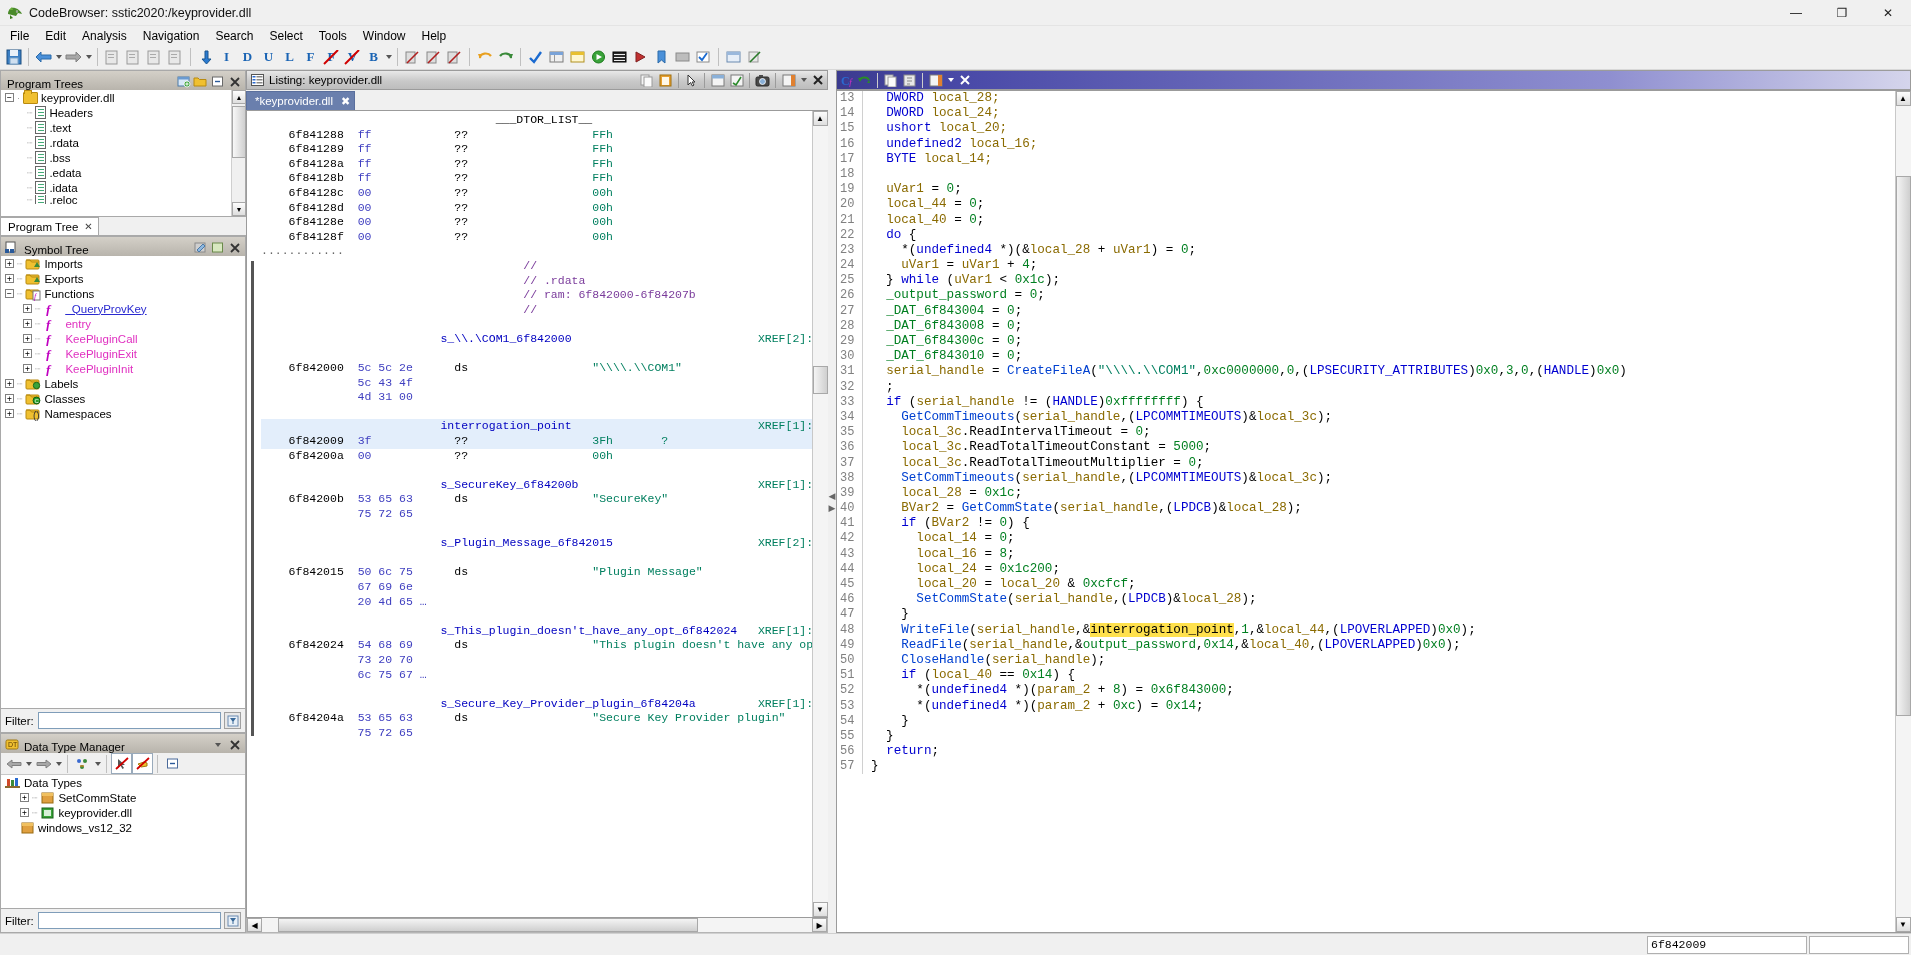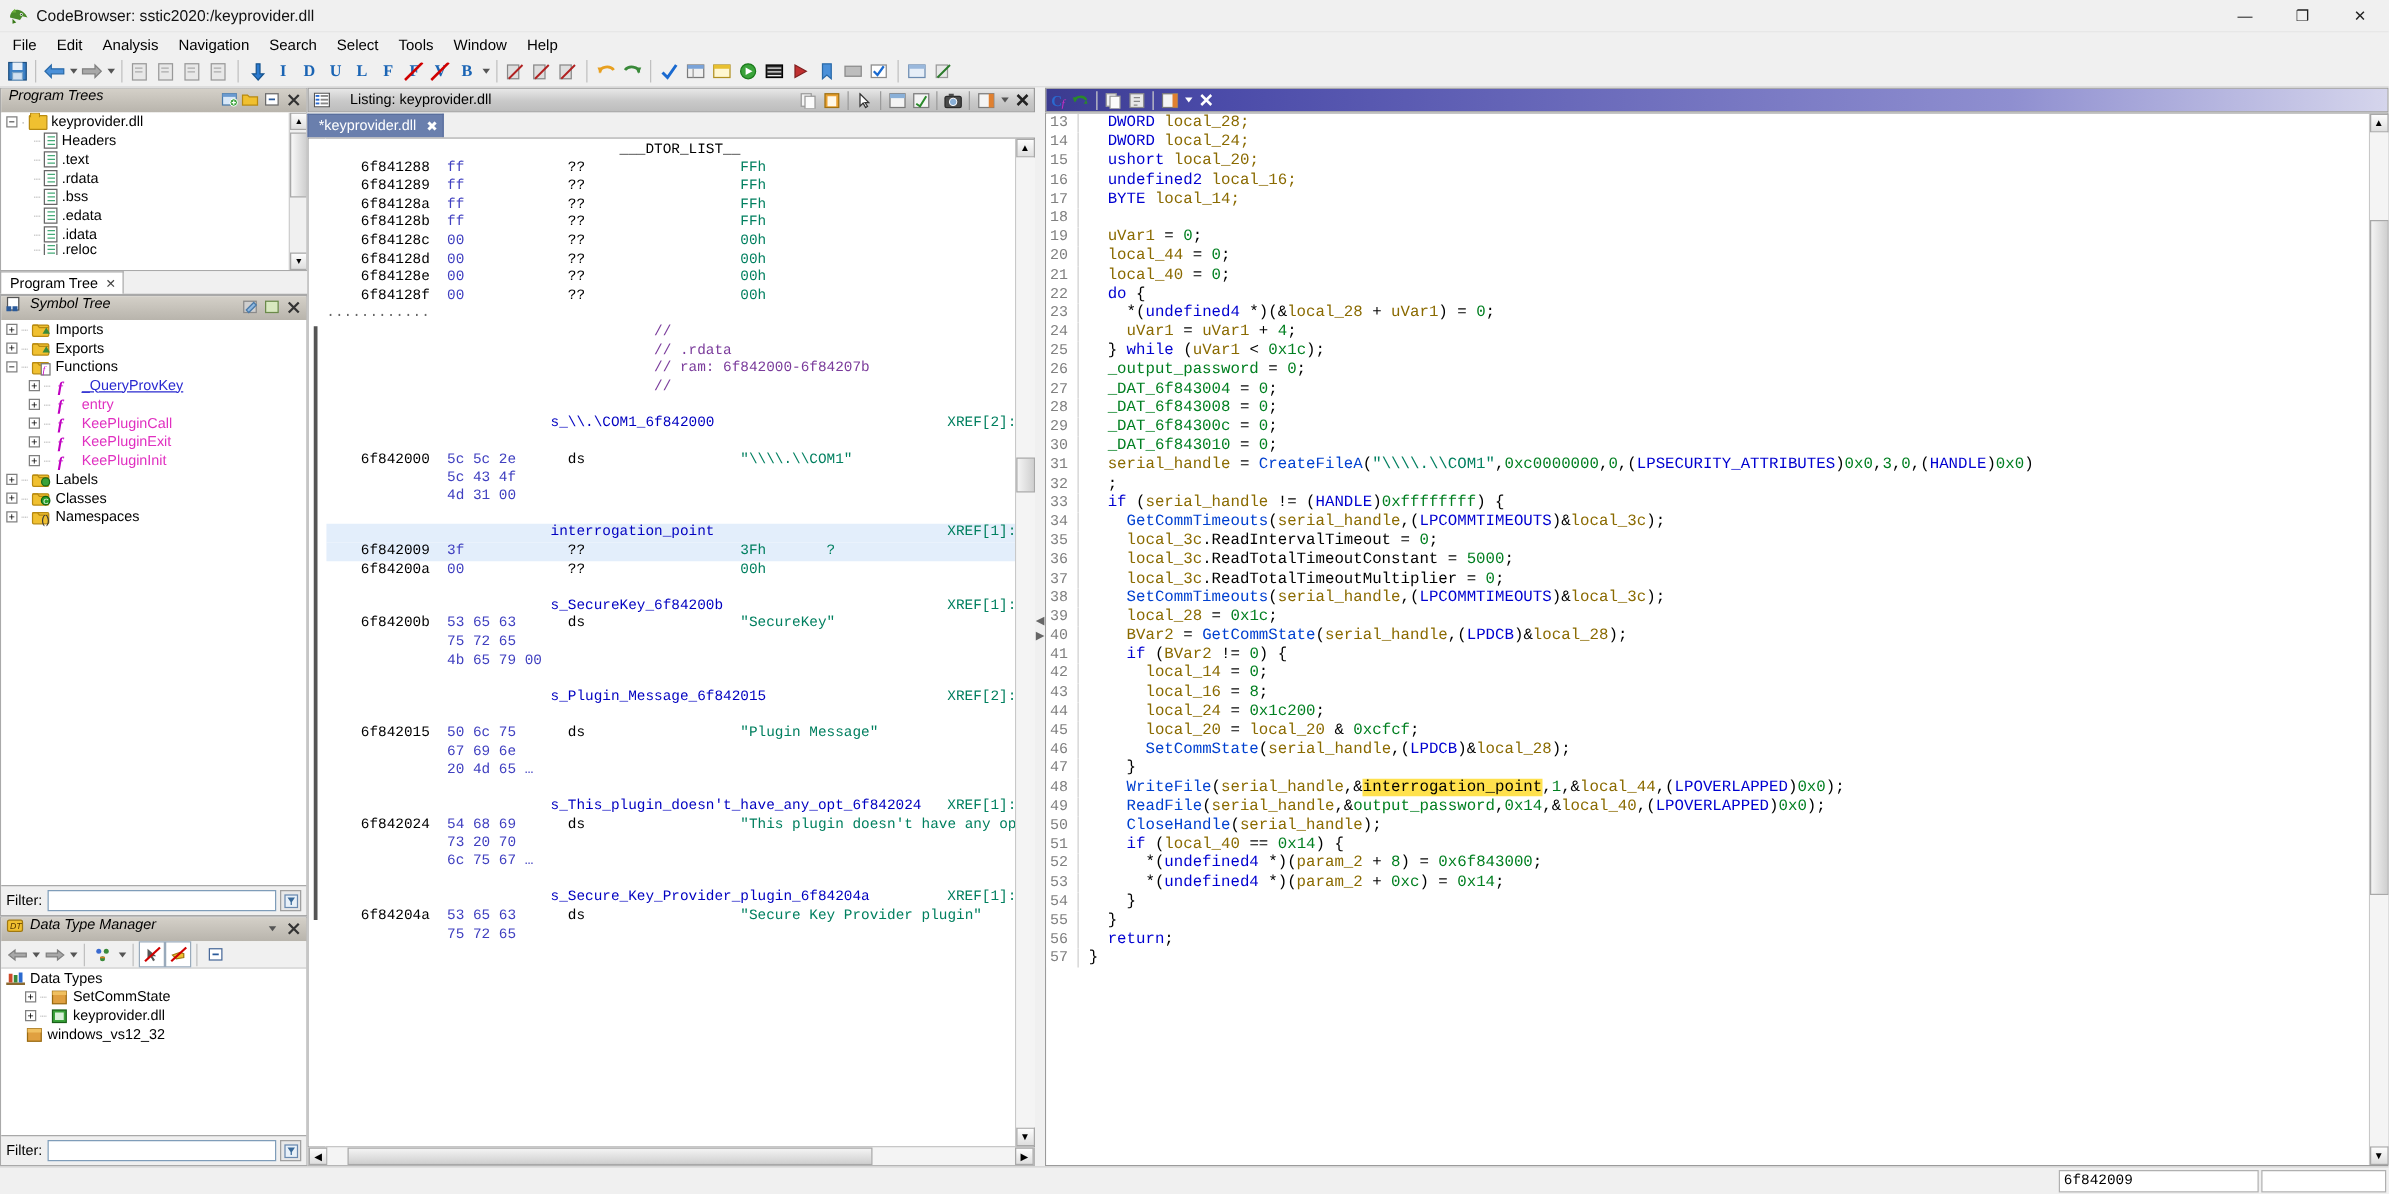--- a/index.html
+++ b/index.html
@@ -42,23 +42,23 @@
   .glyph-letter { font-family: "Liberation Serif", serif; font-weight: bold; font-size: 13px; color: #1a64b4; }
 
   
   .main { flex: 1 1 auto; display: flex; overflow: hidden; background: #f0f0f0; }
 
   
   .leftcol { width: 246px; flex: 0 0 246px; display: flex; flex-direction: column; background: #f0f0f0; }
 
   .panel { display: flex; flex-direction: column; background: #fff; border: 1px solid #a9a9a9; margin: 0; }
   .panel-header {
-    height: 19px; flex: 0 0 19px; display: flex; align-items: flex-start;
+    height: 19px; flex: 0 0 19px; display: flex; align-items: flex-end;
     background: linear-gradient(to bottom,#d4d0c8 0%, #b8b4ac 100%);
-    padding: 0 2px; font-size: 11.5px; font-weight: normal; color: #000; font-style: italic;
+    padding: 0 2px; font-size: 11.5px; font-weight: normal; color: #000;
   }
   .panel-header .ph-title { margin-left: 4px; flex: 1 1 auto; white-space: nowrap; overflow: hidden; }
   .ph-btn { width: 17px; height: 17px; display:flex; align-items:center; justify-content:center; }
   .tree-body { flex: 1 1 auto; background: #fff; overflow: hidden; position: relative; font-size: 11.5px; }
   .tree-row { display: flex; align-items: center; height: 15px; padding-left: 4px; white-space: nowrap; }
   .expander {
     width: 9px; height: 9px; border: 1px solid #808080; background: #fff;
     display: inline-flex; align-items: center; justify-content: center;
     font-size: 8px; line-height: 7px; color: #000; margin-right: 3px; flex: 0 0 9px;
     font-family: "DejaVu Sans Mono", monospace;
@@ -88,21 +88,21 @@
   .centercol { flex: 1 1 auto; display: flex; flex-direction: column; min-width: 0; background: #f0f0f0; }
   .win-header {
     height: 20px; flex: 0 0 20px; display: flex; align-items: center;
     background: linear-gradient(to bottom,#e8e8e8 0%, #c9c9c9 55%, #bdbdbd 100%);
     border: 1px solid #9b9b9b; font-size: 11.5px;
   }
   .win-header.active {
     background: linear-gradient(to right,#3b3b8f 0%, #4a4aa8 12%, #8f8fd0 72%, #d5d5ec 100%);
     color: #fff;
   }
-  .win-header .wh-title { margin-left: 16px; flex: 1 1 auto; white-space: nowrap; overflow: hidden; }
+  .win-header .wh-title { margin-left: 5px; flex: 1 1 auto; white-space: nowrap; overflow: hidden; }
   .wh-btn { width: 19px; height: 19px; display: flex; align-items:center; justify-content:center; }
 
   .doctabs { height: 20px; flex: 0 0 20px; display: flex; align-items: flex-end; background:#f0f0f0; }
   .doctab {
     height: 19px; background: #6a7fad; color: #fff; display: flex; align-items: center;
     padding: 0 4px 0 8px; font-size: 11.5px; border: 1px solid #5a6f9d; border-bottom:none;
   }
   .doctab .x { margin-left: 8px; font-size: 11px; }
 
   .listing-wrap { flex: 1 1 auto; display: flex; min-height: 0; border: 1px solid #9b9b9b; background:#fff;justify-content:flex-end; }
@@ -886,21 +886,20 @@
             <div class="lrow"><span class="c-bytes">              5c 43 4f</span></div>
             <div class="lrow"><span class="c-bytes">              4d 31 00</span></div>
             <div class="lrow"><span> </span></div>
             <div class="lrow sel"><span class="c-lbl">                          interrogation_point                           </span><span class="c-xref">XREF[1]:    </span></div>
             <div class="lrow sel"><span class="c-addr">    6f842009  </span><span class="c-bytes">3f            </span><span class="c-mn">??                  </span><span class="c-op">3Fh       </span><span class="c-q">?</span></div>
             <div class="lrow"><span class="c-addr">    6f84200a  </span><span class="c-bytes">00            </span><span class="c-mn">??                  </span><span class="c-op">00h       </span></div>
             <div class="lrow"><span> </span></div>
             <div class="lrow"><span class="c-lbl">                          s_SecureKey_6f84200b                          </span><span class="c-xref">XREF[1]:    </span></div>
             <div class="lrow"><span class="c-addr">    6f84200b  </span><span class="c-bytes">53 65 63      </span><span class="c-mn">ds                  </span><span class="c-op">"SecureKey"</span></div>
             <div class="lrow"><span class="c-bytes">              75 72 65</span></div>
-            <div class="lrow"><span class="c-bytes">              4b 65 79 00</span></div>
             <div class="lrow"><span> </span></div>
             <div class="lrow"><span class="c-lbl">                          s_Plugin_Message_6f842015                     </span><span class="c-xref">XREF[2]:    </span></div>
             <div class="lrow"><span>                                                                                    </span></div>
             <div class="lrow"><span class="c-addr">    6f842015  </span><span class="c-bytes">50 6c 75      </span><span class="c-mn">ds                  </span><span class="c-op">"Plugin Message"</span></div>
             <div class="lrow"><span class="c-bytes">              67 69 6e</span></div>
             <div class="lrow"><span class="c-bytes">              20 4d 65 …</span></div>
             <div class="lrow"><span> </span></div>
             <div class="lrow"><span class="c-lbl">                          s_This_plugin_doesn't_have_any_opt_6f842024   </span><span class="c-xref">XREF[1]:    </span></div>
             <div class="lrow"><span class="c-addr">    6f842024  </span><span class="c-bytes">54 68 69      </span><span class="c-mn">ds                  </span><span class="c-op">"This plugin doesn't have any options."</span></div>
             <div class="lrow"><span class="c-bytes">              73 20 70</span></div>

